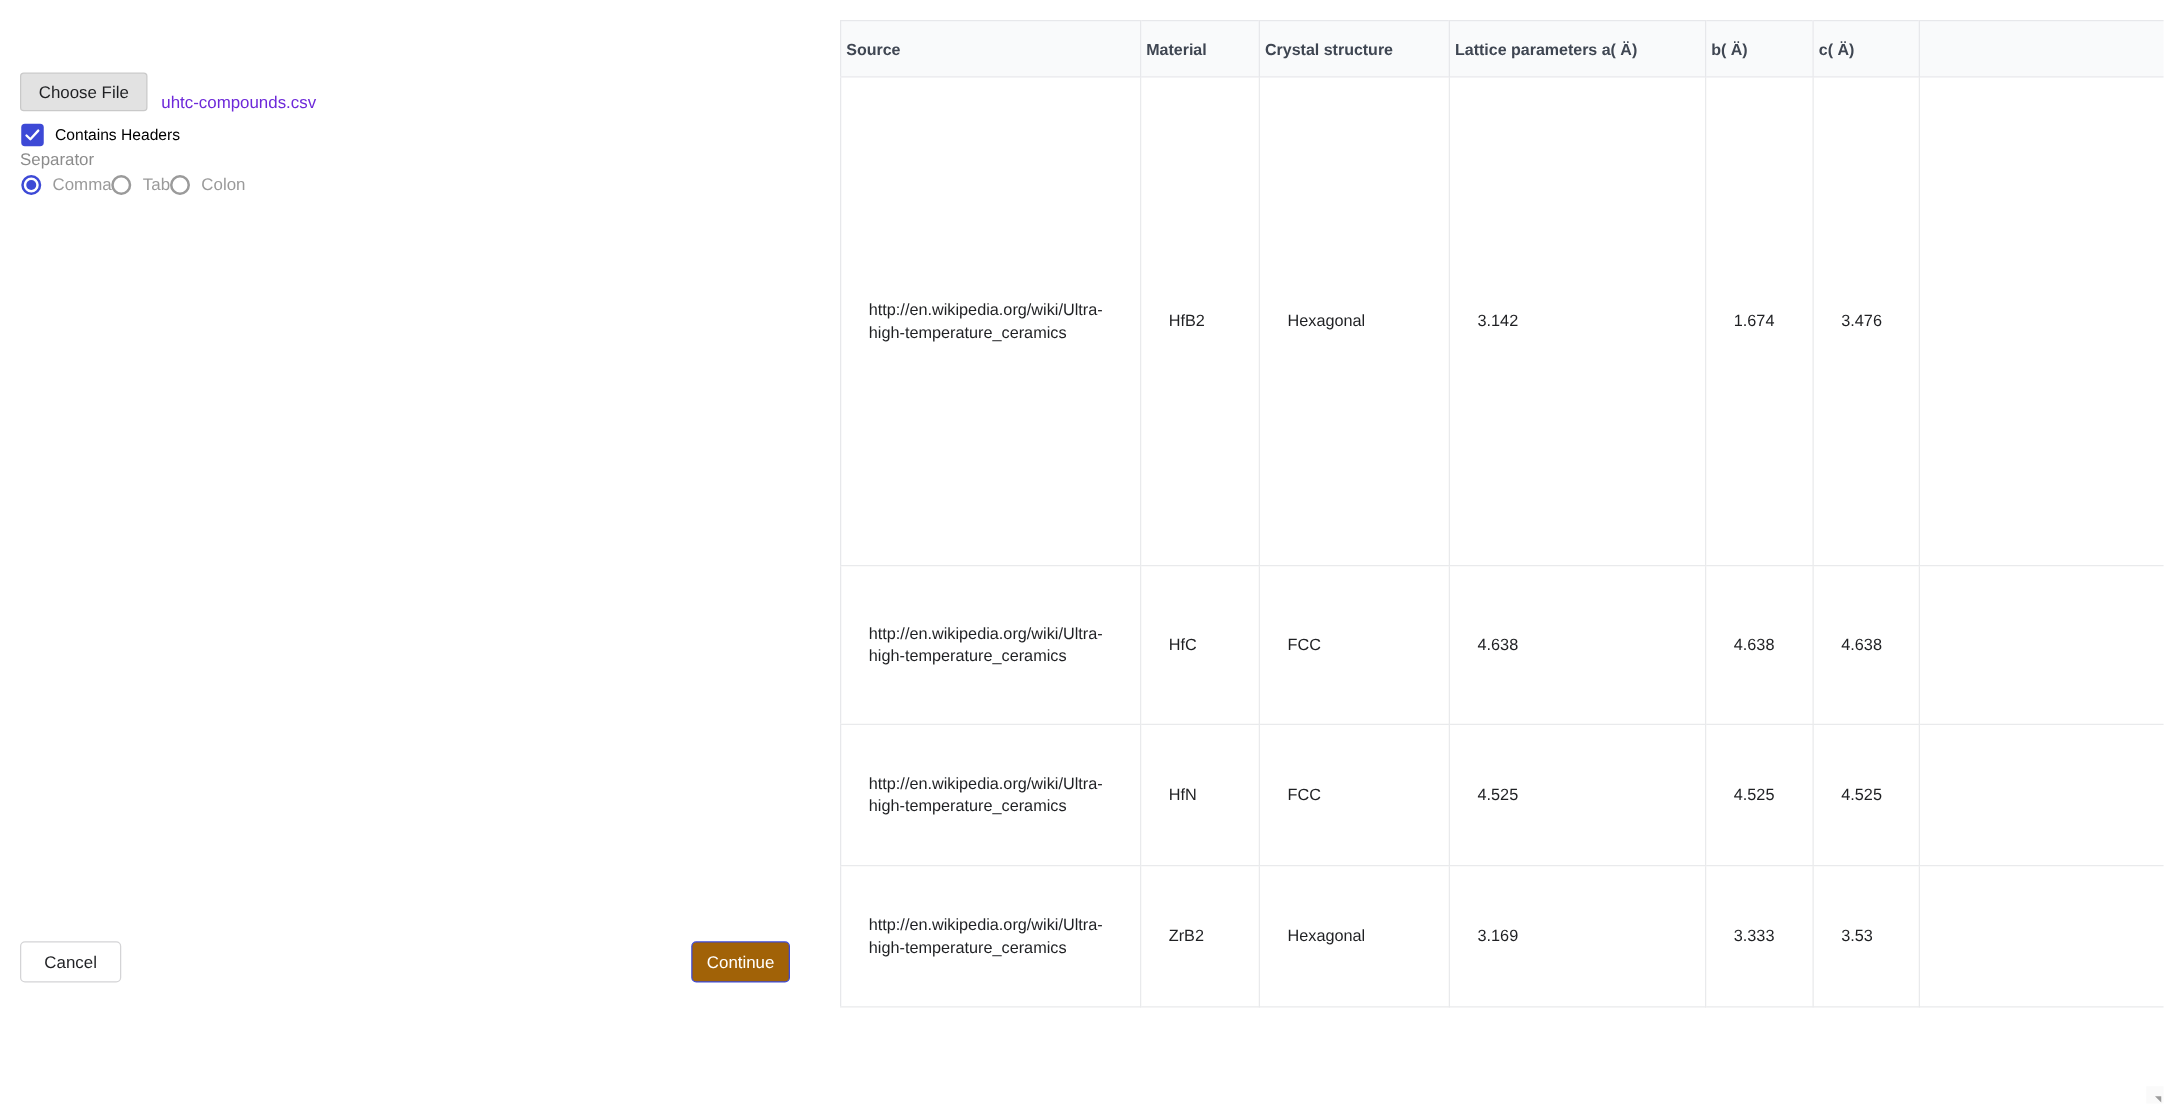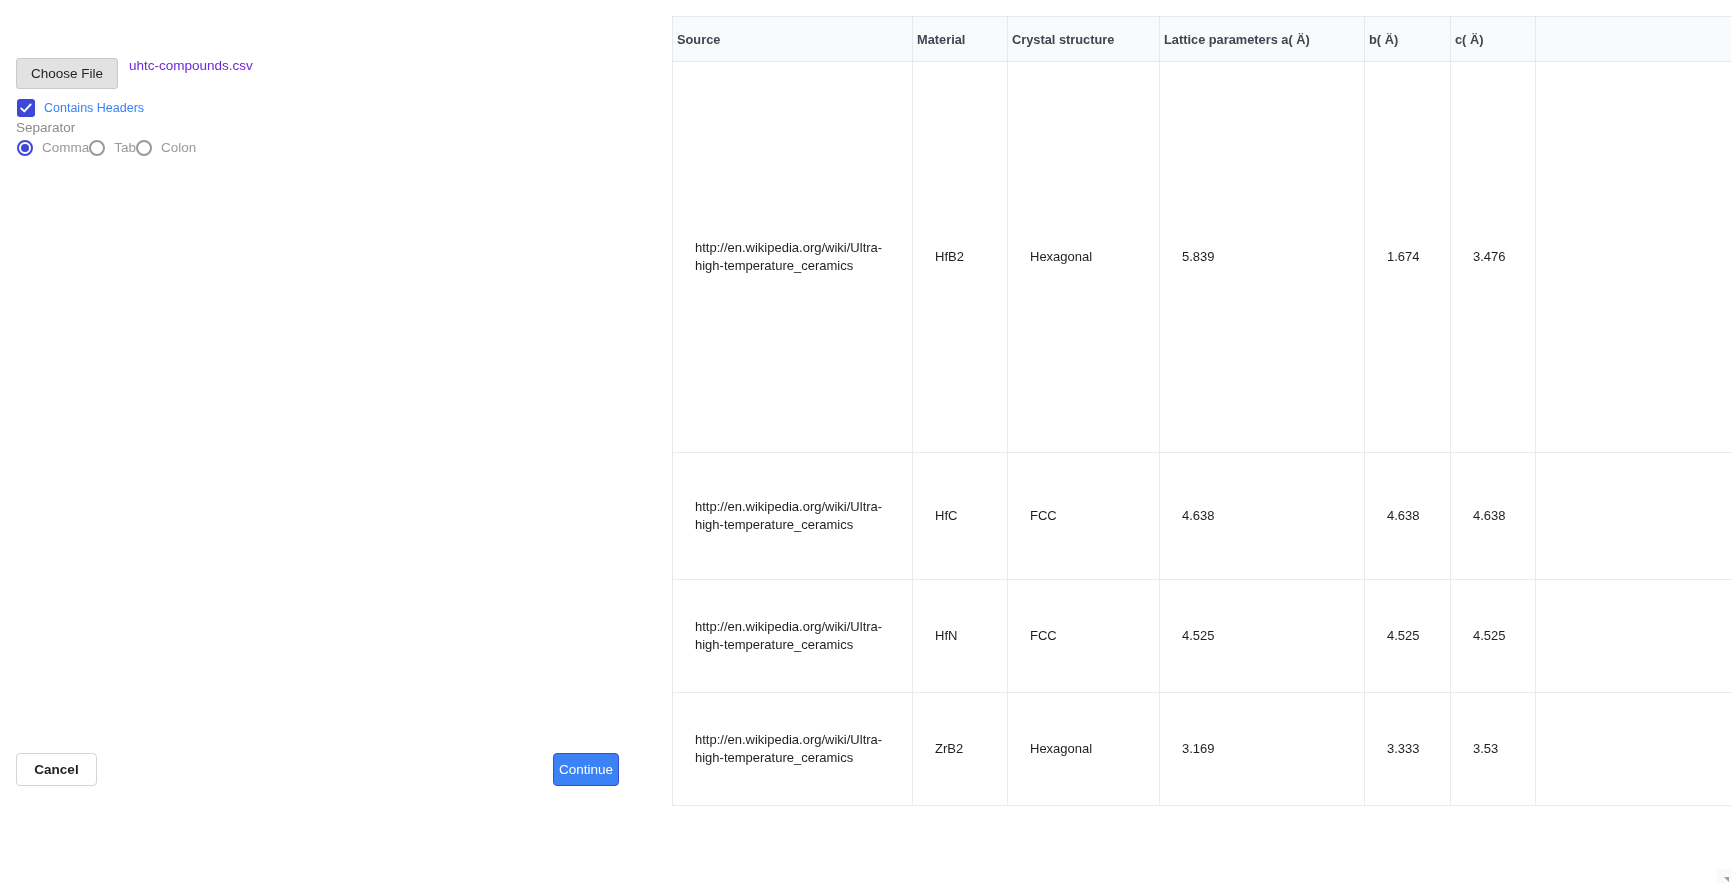--- a/index.html
+++ b/index.html
@@ -34,21 +34,21 @@
     font-weight: 400;
     color: #1f2023;
     letter-spacing: -0.1px;
     white-space: nowrap;
   }
 
   .file-row {
     position: absolute;
     left: 16px; top: 58px;
     display: flex;
-    align-items: flex-start;
+    align-items: flex-end;
     gap: 11px;
   }
 
   .choose-file-btn {
     display: inline-flex;
     align-items: center;
     justify-content: center;
     height: 31px;
     padding: 0 14px;
     background: #e2e2e2;
@@ -80,21 +80,21 @@
     position: relative;
     width: 18px; height: 18px;
     border-radius: 3px;
     background: #3d49d6;
     flex: 0 0 auto;
     cursor: pointer;
   }
   .cb-box svg { position: absolute; left: 2px; top: 2px; }
   .cb-label {
     font-size: 12.5px;
-    color: #3b82f6;
+    color: #000000;
     white-space: nowrap;
     cursor: default;
   }
 
   
   .sep-label {
     position: absolute;
     left: 16px; top: 120px;
     font-size: 13.5px;
     color: #8c8c8c;
@@ -148,31 +148,30 @@
     display: flex;
     align-items: center;
     justify-content: center;
     background: #ffffff;
     border: 1px solid #d4d4d6;
     border-radius: 4px;
     font-family: "Liberation Sans", sans-serif;
     font-size: 13.5px;
     color: #1f2023;
     cursor: pointer;
-    font-weight: bold;
   }
 
   .continue-btn {
     position: absolute;
     left: 553px; top: 753px;
-    width: 66px; height: 33px;
+    width: 79px; height: 33px;
     display: flex;
     align-items: center;
     justify-content: center;
-    background: #3b82f6;
+    background: #a16207;
     border: 1px solid #3d49d6;
     border-radius: 4px;
     font-family: "Liberation Sans", sans-serif;
     font-size: 13.5px;
     color: #ffffff;
     cursor: pointer;
   }
 
   
   .table-wrap {
@@ -310,21 +309,21 @@
           <th>b(  Ä)</th>
           <th>c(  Ä)</th>
           <th></th>
         </tr>
       </thead>
       <tbody>
         <tr class="row-tall">
           <td>http://en.wikipedia.org/wiki/Ultra-high-temperature_ceramics</td>
           <td>HfB2</td>
           <td>Hexagonal</td>
-          <td>5.839</td>
+          <td>3.142</td>
           <td>1.674</td>
           <td>3.476</td>
           <td></td>
         </tr>
         <tr class="row-mid">
           <td>http://en.wikipedia.org/wiki/Ultra-high-temperature_ceramics</td>
           <td>HfC</td>
           <td>FCC</td>
           <td>4.638</td>
           <td>4.638</td>

